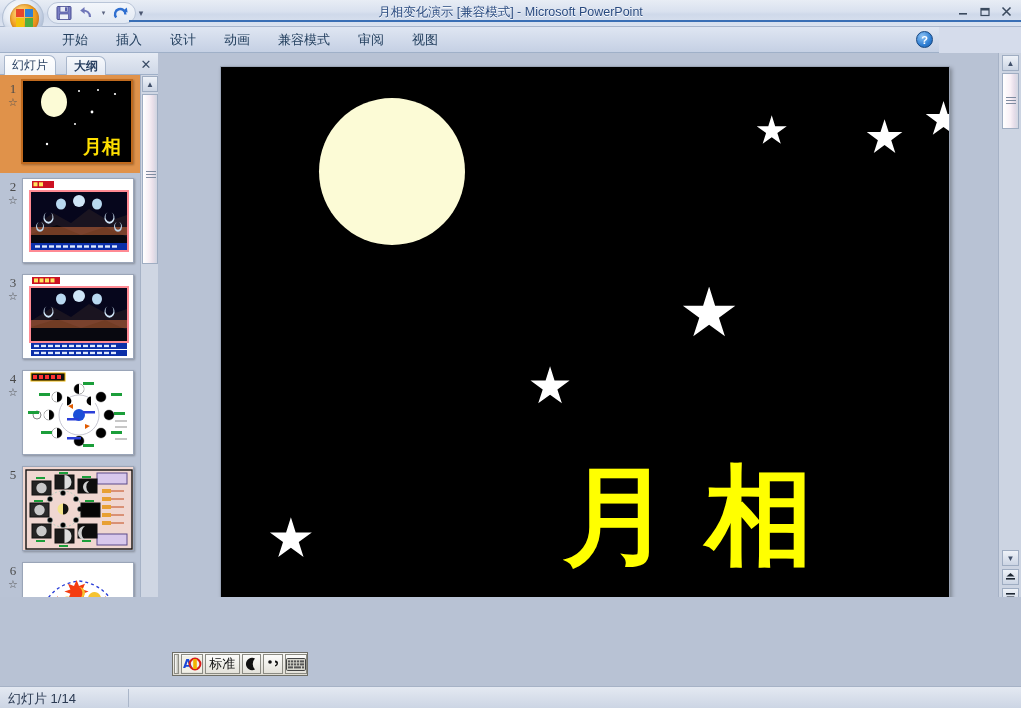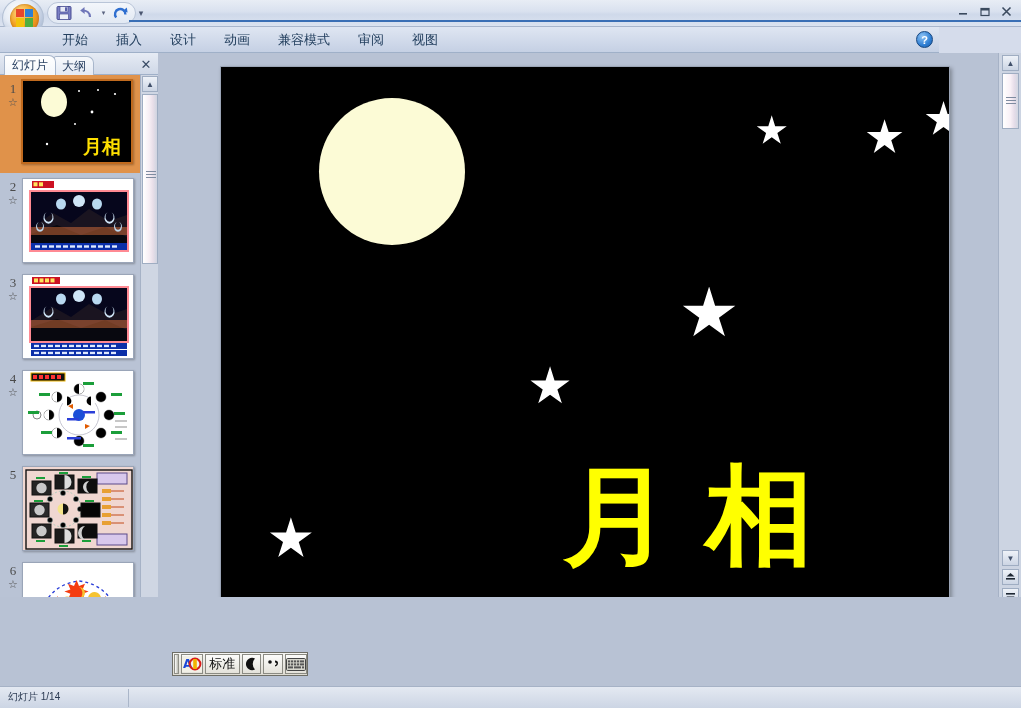--- a/index.html
+++ b/index.html
@@ -187,21 +187,21 @@
   .ime-handle { width:5px; height:20px; margin-left:1px;
                 background:linear-gradient(to right,#ffffff,#b9b9b0); border:1px solid #8f8f87;}
   .ime-cell { height:20px; display:flex; align-items:center; justify-content:center;
               background:linear-gradient(to bottom,#fcfcfa,#e4e2da);
               border:1px solid #8b8b83; margin-left:2px; cursor:pointer; }
   .statusbar {
     position:absolute; left:0; top:686px; width:1021px; height:22px;
     background: linear-gradient(to bottom,#e4e9f2,#ccd5e4);
     border-top:1px solid #a6b2c6;
   }
-  .status-text { position:absolute; left:8px; top:3px; font-size:10px; color:#2b3a52;text-align:center; }
+  .status-text { position:absolute; left:8px; top:3px; font-size:13px; color:#2b3a52;text-align:center; }
   .status-sep { position:absolute; left:128px; top:2px; width:1px; height:18px; background:#aab6c9; }
   .status-blue { position:absolute; left:129px; top:20px; width:892px; height:2px; background:#3a6fb5; }
 </style>
 </head>
 <body>
 
 <div id="app">
 
   <div class="titlebar">
     <div class="orb">
@@ -237,20 +237,21 @@
         <svg width="16" height="15" viewBox="0 0 16 15">
           <path d="M3.2 11.5 A5.2 5.2 0 1 1 12.4 8.5" stroke="#2f6fd0" stroke-width="2.4" fill="none"></path>
           <path d="M13.8 1.5 L14.6 6.4 L9.7 5.3 Z" fill="#2f6fd0"></path>
         </svg>
       </div>
     </div>
     <div class="qla">
       <span style="font-size:9px;color:#4a5670">▾</span>
     </div>
 
+    <div class="wintitle">月相变化演示 [兼容模式] - Microsoft PowerPoint</div>
 
     <div class="wbtns">
       <div class="wbtn">
         <svg width="12" height="12" viewBox="0 0 12 12">
           <rect x="2" y="7" width="8" height="1.6" fill="#3b4a5e"></rect>
         </svg>
       </div>
       <div class="wbtn">
         <svg width="12" height="12" viewBox="0 0 12 12">
           <rect x="2" y="2.5" width="8" height="7" fill="none" stroke="#3b4a5e" stroke-width="1.2"></rect>
@@ -276,21 +277,21 @@
       <div class="tab">视图</div>
     </div>
     <div class="helpbtn">?</div>
   </div>
 
   <div class="workspace">
 
     <div class="leftpanel">
       <div class="panel-tabs">
         <div class="ptab active" style="left:4px;">幻灯片</div>
-        <div class="ptab" style="left:54px;">大纲</div>
+        <div class="ptab" style="left:66px;font-weight:bold;">大纲</div>
         <div class="ptab-close">✕</div>
       </div>
 
       <div class="thumbs">
 
         <div class="thumbrow sel" style="height:98px">
           <div class="thumbnum">1</div>
           <div class="thumbstar">☆</div>
           <div class="thumbframe">
             <svg width="112" height="85" viewBox="0 0 112 85">

